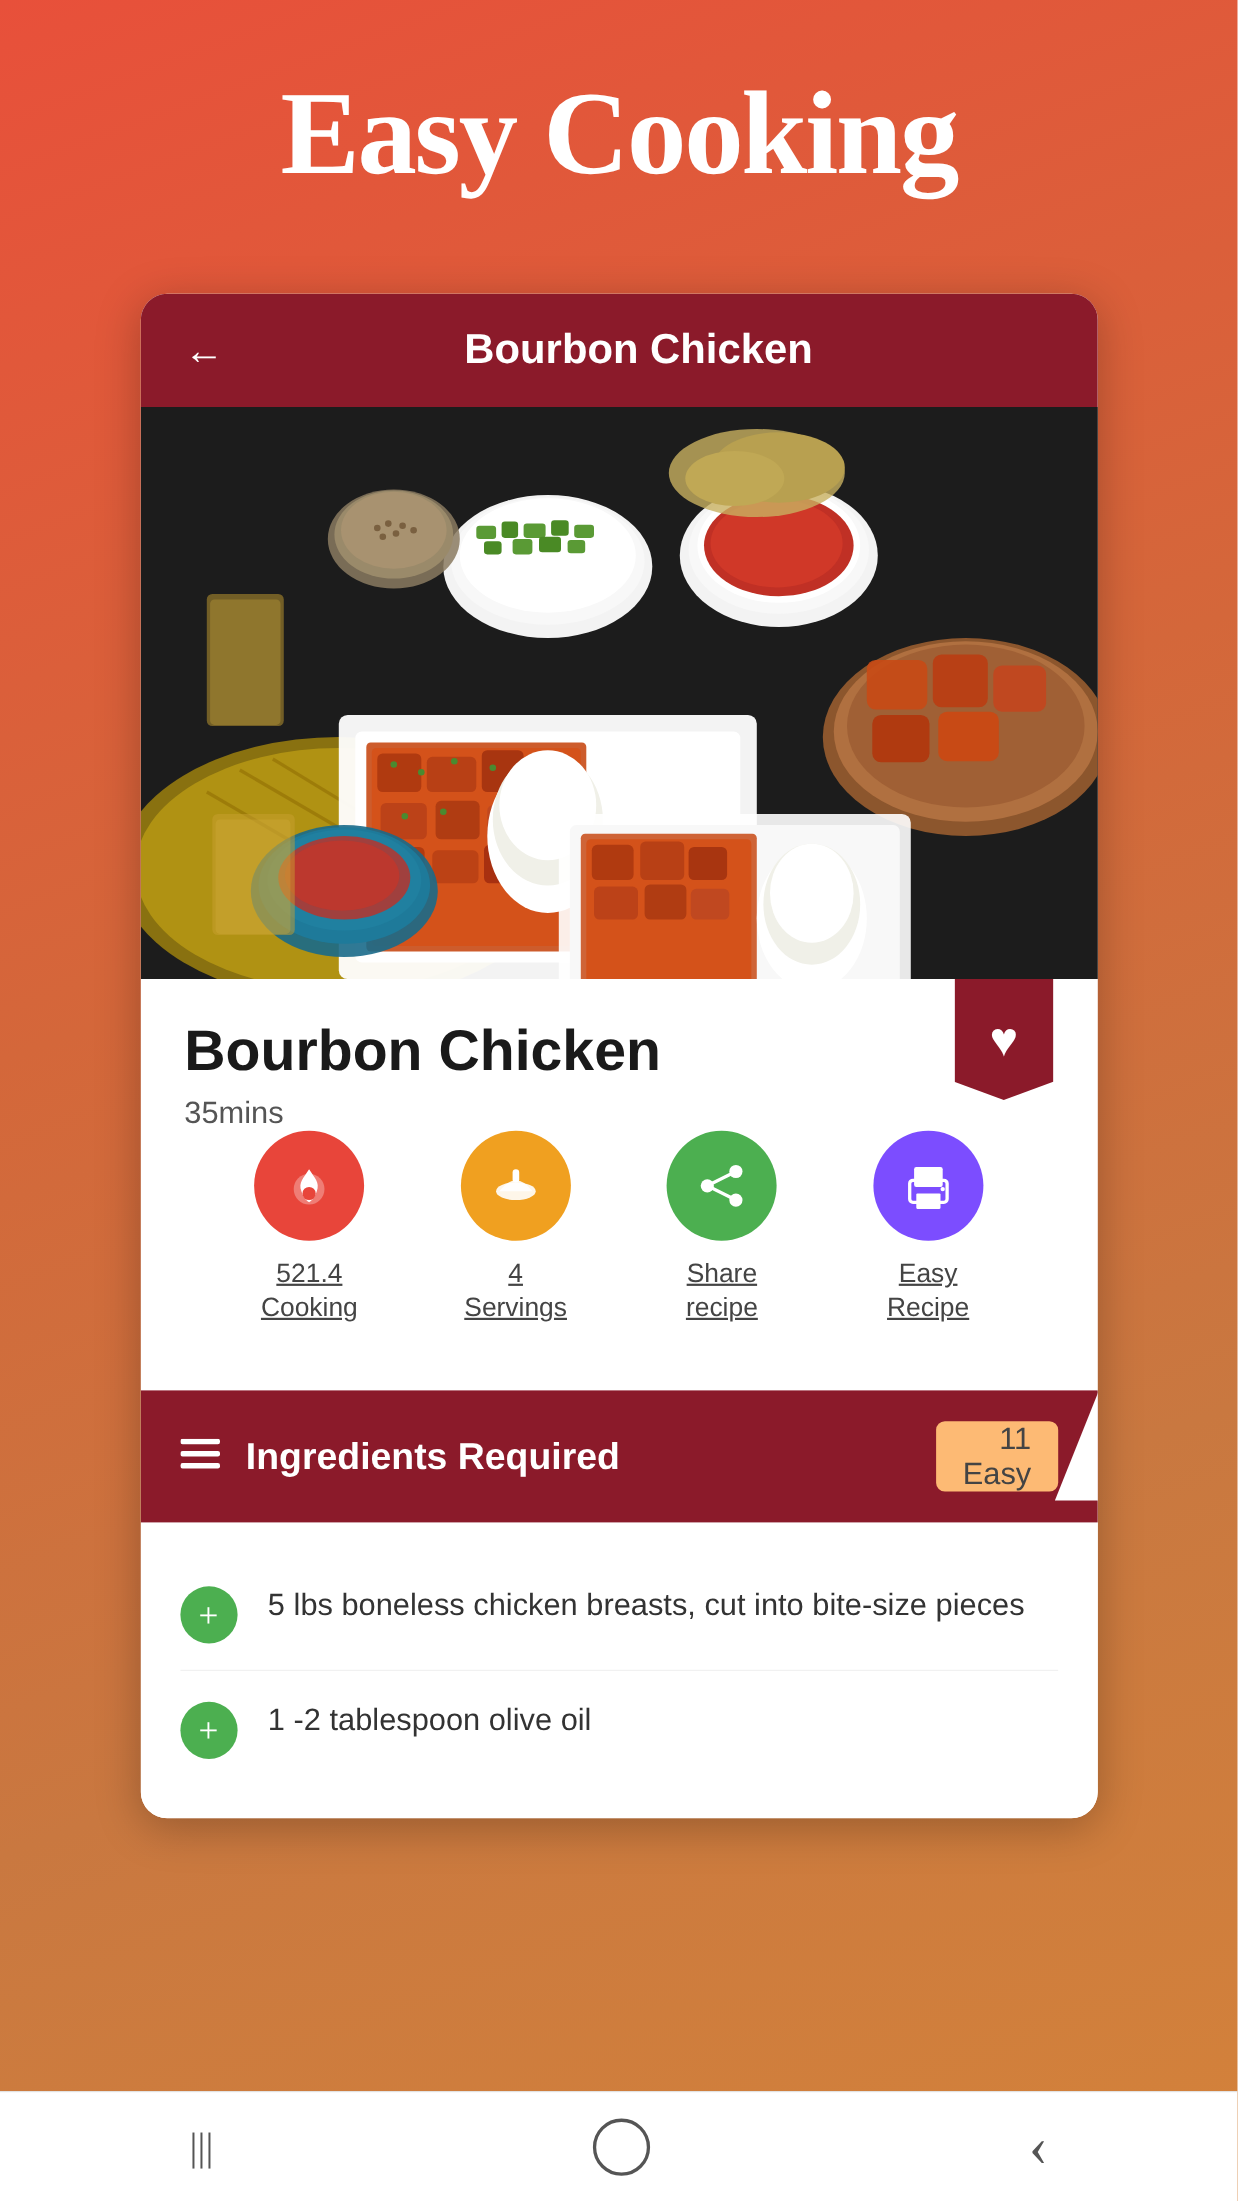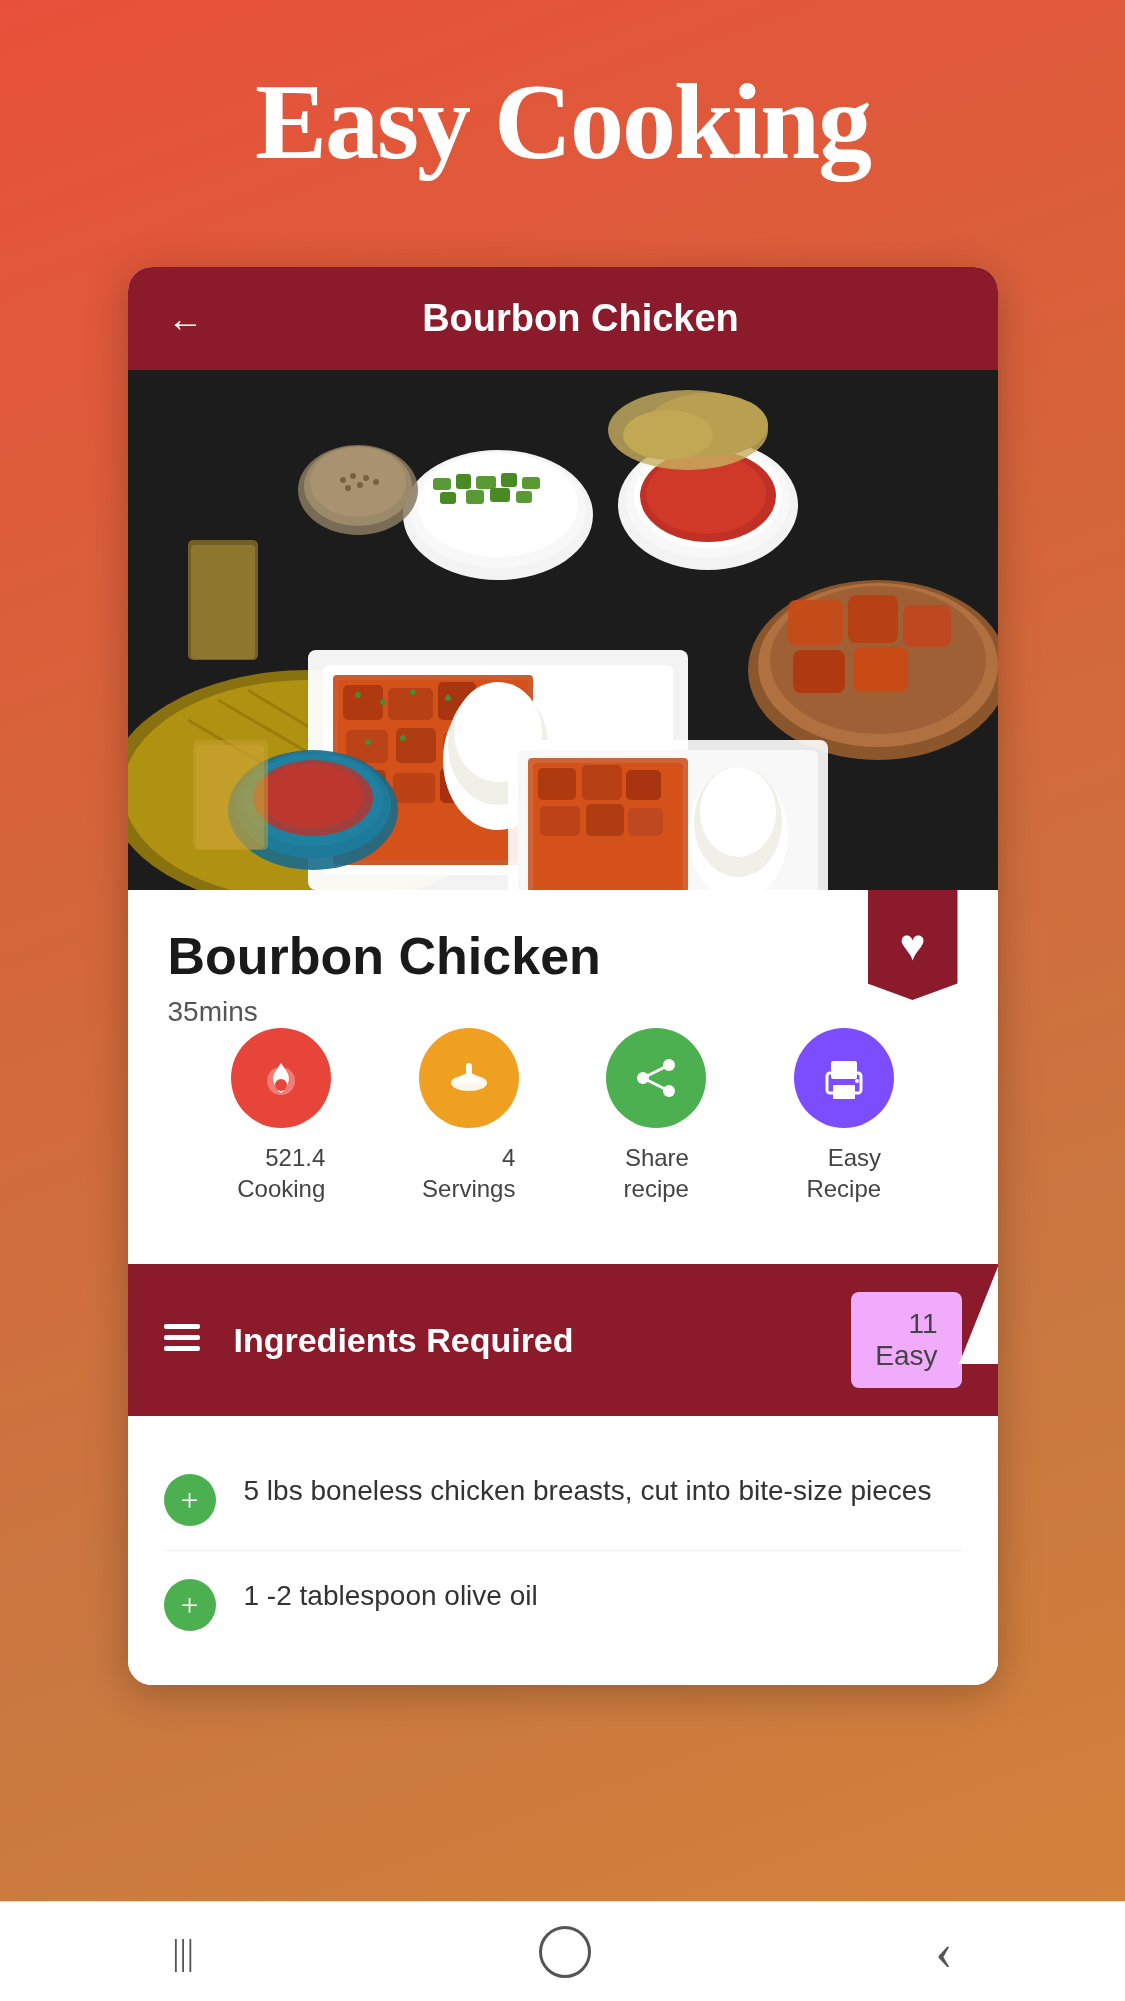--- a/index.html
+++ b/index.html
@@ -132,34 +132,34 @@
 
     .action-circle.red { background: #e8453a; }
     .action-circle.orange { background: #f0a020; }
     .action-circle.green { background: #4caf50; }
     .action-circle.teal { background: #009688; }
     .action-circle.purple { background: #7c4dff; }
 
     .action-label {
       font-size: 24px;
       color: #444;
-      text-align: right;
+      text-align: center;
       font-family: sans-serif;
       line-height: 1.3;
+      text-decoration: underline;
     }
 
     
     .ingredients-bar {
       background: #8b1a2a;
       display: flex;
       align-items: center;
       padding: 28px 36px;
       position: relative;
       margin-bottom: 0;
-      gap: 10px;
     }
 
     .ingredients-bar::after {
       content: '';
       position: absolute;
       right: -1px;
       top: 0;
       width: 0;
       height: 0;
       border-style: solid;
@@ -179,22 +179,22 @@
       font-weight: bold;
       font-family: sans-serif;
       flex: 1;
     }
 
     .items-count {
       color: #444;
       font-size: 28px;
       font-family: sans-serif;
       text-align: right;
-      background: #f0abfc;
-      padding: 16px 24px;
+      background: #fdba74;
+      padding: 0 24px;
       border-radius: 8px;
       margin-left: 20px;
     }
 
     
     .ingredient-list {
       padding: 30px 36px;
       background: white;
     }
 

